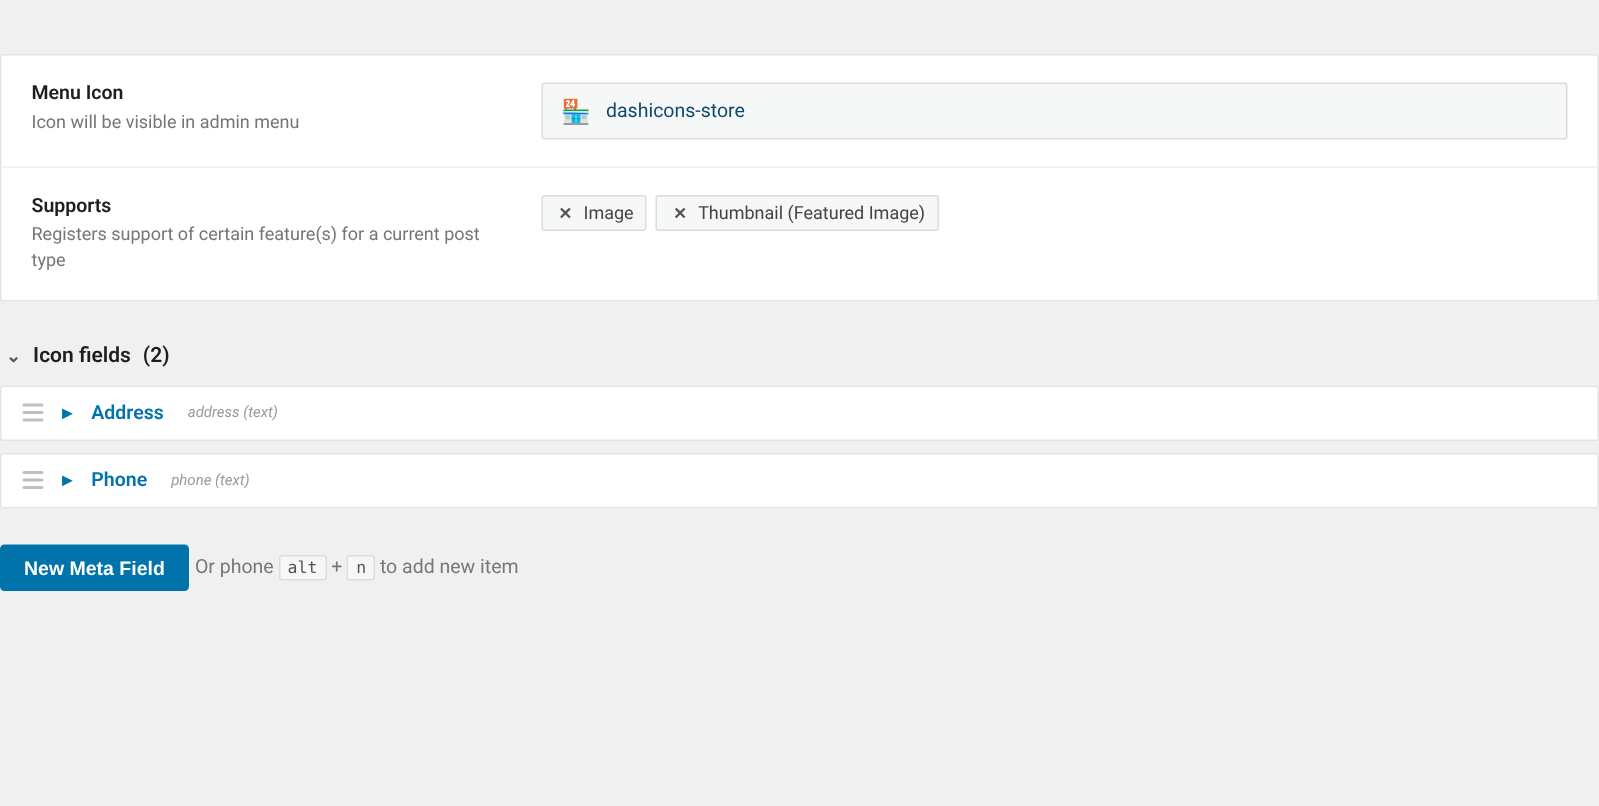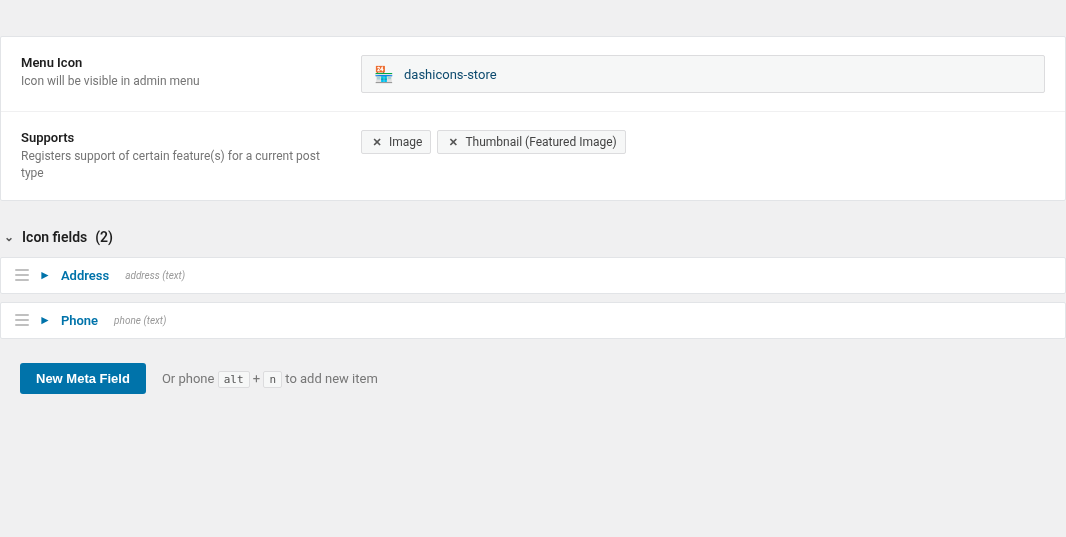--- a/index.html
+++ b/index.html
@@ -204,22 +204,22 @@
       color: #999;
       font-style: italic;
       font-size: 10px;
       margin-left: 6px;
     }
 
     
     .action-bar {
       display: flex;
       align-items: center;
-      gap: 16px;
-      padding: 16px 20px;
+      gap: 4px;
+      padding: 16px 0;
       background: #f0f0f1;
     }
 
     .new-meta-btn {
       background: #0073aa;
       color: #fff;
       border: none;
       border-radius: 3px;
       padding: 8px 16px;
       font-size: 13px;

